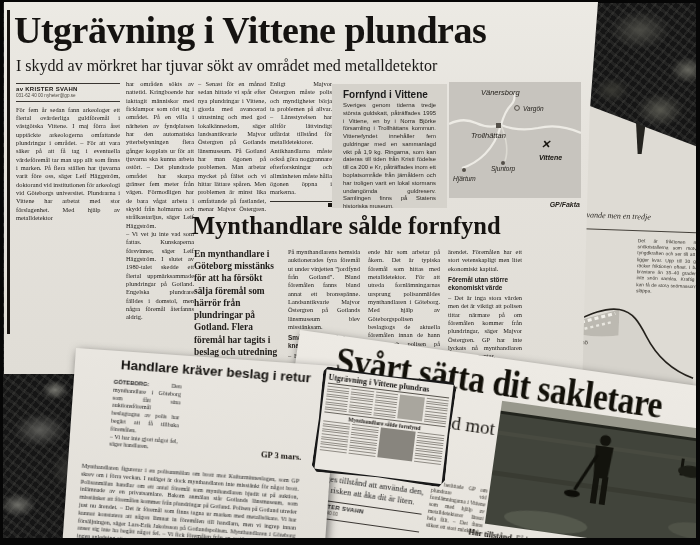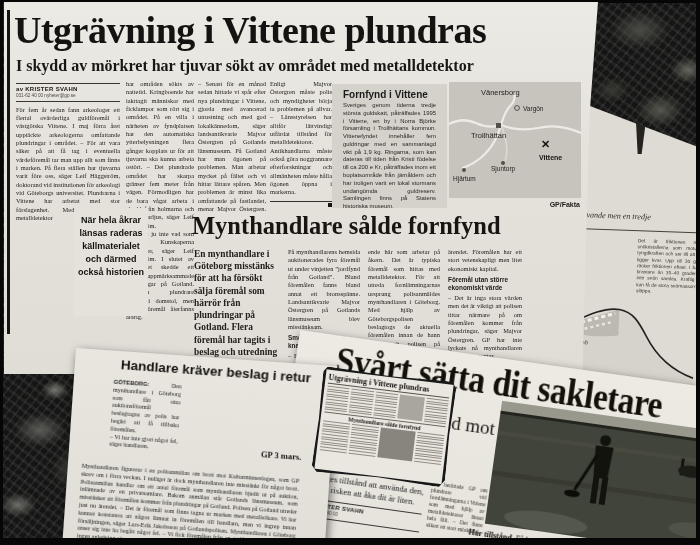--- a/index.html
+++ b/index.html
@@ -27,33 +27,33 @@
   .clip { position:absolute; background:#e7e4de; filter:drop-shadow(2px 3px 5px rgba(0,0,0,.55)); }
   .sans { font-family:"Liberation Sans","DejaVu Sans",sans-serif; }
 
   
   #main-clip { left:4px; top:2px; width:594px; height:372px; z-index:2;
     clip-path:polygon(0 0,100% 0,98.6% 30%,97.4% 100%,0 100%);
     background:linear-gradient(180deg,#eceae4 0%,#e5e2dc 40%,#e0ddd6 100%); }
   #main-clip .vrule { position:absolute; left:3px; top:8px; width:3px; height:324px; background:#171310; }
   .hl-main { position:absolute; left:10px; top:6px; width:582px; font-weight:700; font-size:38px;
     letter-spacing:-.5px; white-space:nowrap; color:#151311; }
-  .sub-main { position:absolute; left:12px; top:55px; font-weight:700; font-size:16px; color:#1a1816; white-space:nowrap; }
+  .sub-main { position:absolute; left:12px; top:55px; font-weight:400; font-size:16px; color:#1a1816; white-space:nowrap; }
   .col { position:absolute; font-size:6.4px; line-height:1.3; text-align:justify; overflow:hidden; color:#23201d; }
   .lead-main { font-weight:700; font-size:9px; line-height:1.25; text-align:left; margin-bottom:3px; }
   .byline { font-family:"Liberation Sans",sans-serif; font-weight:700; font-size:6px; letter-spacing:.3px;
     border-top:1px solid #3a3632; border-bottom:1px solid #3a3632; padding:1.5px 0; margin:3px 0 4px 0; text-align:left; }
   .byline .contact { display:block; font-weight:400; font-size:4.6px; color:#4a463f; letter-spacing:0; }
   .pullquote { position:absolute; left:70px; top:206px; width:74px; height:108px; background:#e5e2dc;
     font-family:"Liberation Sans",sans-serif; font-weight:700; font-size:9px; line-height:1.45;
     text-align:center; padding:6px 2px; color:#14120f; z-index:3; }
   .factbox { position:absolute; left:328px; top:82px; width:115px; height:124px; background:#d5d2cb; padding:5px 11px; z-index:1; }
   .factbox .fb-title { font-family:"Liberation Sans",sans-serif; font-weight:700; font-size:10px; margin-bottom:2px; }
   .factbox .fb-body { font-family:"Liberation Sans",sans-serif; font-size:5.9px; line-height:1.32; text-align:justify; color:#2a2723; }
-  .mapbox { position:absolute; left:440px; top:74px; width:142px; height:134px; z-index:1; }
+  .mapbox { position:absolute; left:440px; top:74px; width:142px; height:134px; z-index:1;font-style:italic; }
   .mapbox svg { position:absolute; left:5px; top:6px; }
   .map-credit { position:absolute; right:6px; bottom:2px; font-family:"Liberation Sans",sans-serif; font-weight:700; font-size:7px; color:#23201c; }
   .hl-mynt { position:absolute; left:188px; top:210px; width:360px; font-weight:700; font-size:24.5px;
     white-space:nowrap; color:#171411; }
   .lead-mynt { font-weight:700; font-size:9.4px; line-height:1.3; text-align:left; margin-bottom:3px; }
   .subhead-sm { font-family:"Liberation Sans",sans-serif; font-weight:700; font-size:6.4px; line-height:1.25; margin:3px 0 2px 0; text-align:left; }
   .endrule { border-top:1px solid #33302b; margin-top:4px; padding-top:1px; }
   .endsq { display:block; width:4px; height:4px; background:#17140f; margin-left:auto; }
 
   
@@ -145,21 +145,20 @@
         <span class="contact">031-62 40 00  nyheter@gp.se</span>
       </div>
       <div>För fem år sedan fann arkeologer ett flertal ovärderliga guldföremål i västgötska Vittene. I maj förra året upptäckte arkeologerna omfattande plundringar i området. – För att vara säker på att få tag i eventuella värdeföremål tar man upp allt som finns i marken. På flera ställen har tjuvarna varit före oss, säger Leif Häggström, doktorand vid institutionen för arkeologi vid Göteborgs universitet. Plundrarna i Vittene har arbetat med stor förslagenhet. Med hjälp av metalldetektor</div>
     </div>
 
     <div class="col" style="left:122px; top:78px; width:68px; height:292px;">
       <div>har områden sökts av nattetid. Kringboende har iakttagit människor med ficklampor som rört sig i området. På en villa i närheten av fyndplatsen har den automatiska ytterbelysningen flera gånger kopplats ur för att tjuvarna ska kunna arbeta ostört. – Det plundrade området har skarpa gränser fem meter från vägen. Förmodligen har de bara vågat arbeta i skydd från holmarna och strålkastarljus, säger Leif Häggström.</div>
       <div>– Vi vet ju inte vad som fattas. Kunskaperna försvinner, säger Leif Häggström. I slutet av 1980-talet skedde ett flertal uppmärksammade plundringar på Gotland. Engelska plundrare fälldes i domstol, men några föremål återfanns aldrig.</div>
     </div>
 
-    <div class="pullquote">När hela åkrar länsas raderas källmaterialet och därmed också historien</div>
 
     <div class="col" style="left:194px; top:78px; width:68px; height:134px;">
       <div>– Senast för en månad sedan hittade vi spår efter nya plundringar i Vittene, gjorda med avancerad utrustning och med god lokalkännedom, säger landsantikvarie Majvor Östergren på Gotlands länsmuseum. På Gotland har man ögonen på problemen. Man arbetar mycket på fältet och vi hittar lättare spåren. Men problemen är minst lika omfattande på fastlandet, menar Majvor Östergren. – Ett bronsspänne i en grav kan ge en tusenlapp och det finns hundratusentals fornlämningar överallt i Sverige. Det finns uppgifter om att personer och ligor lever på att plundra.</div>
     </div>
 
     <div class="col" style="left:266px; top:78px; width:62px; height:128px;">
       <div>Enligt Majvor Östergren måste polis och myndigheter börja ta problemen på allvar. – Länsstyrelsen har alltför lättvindigt utfärdat tillstånd för metalldetektorer. Antikhandlarna måste också göra noggrannare efterforskningar och allmänheten måste hålla ögonen öppna i markerna.</div>
       <div class="endrule">
         <span class="endsq"></span>
       </div>

